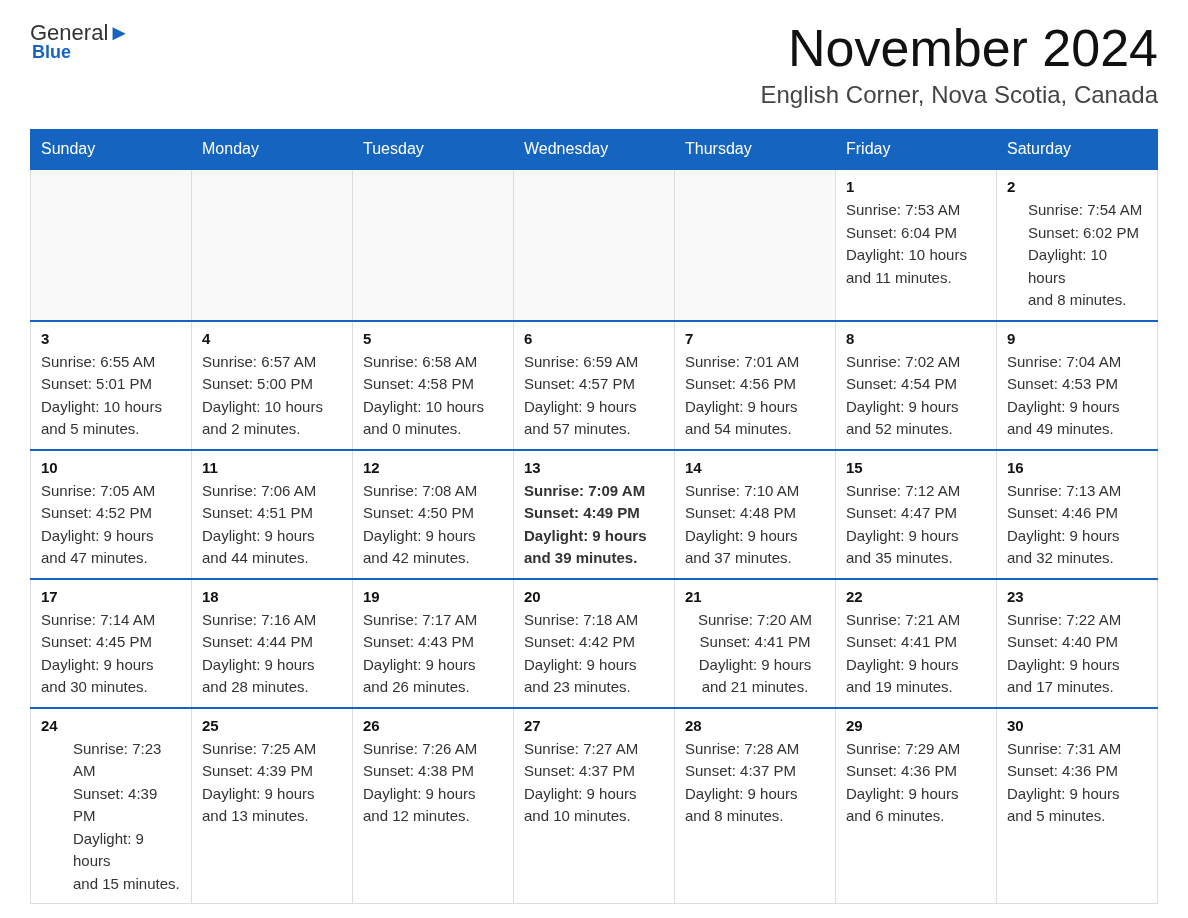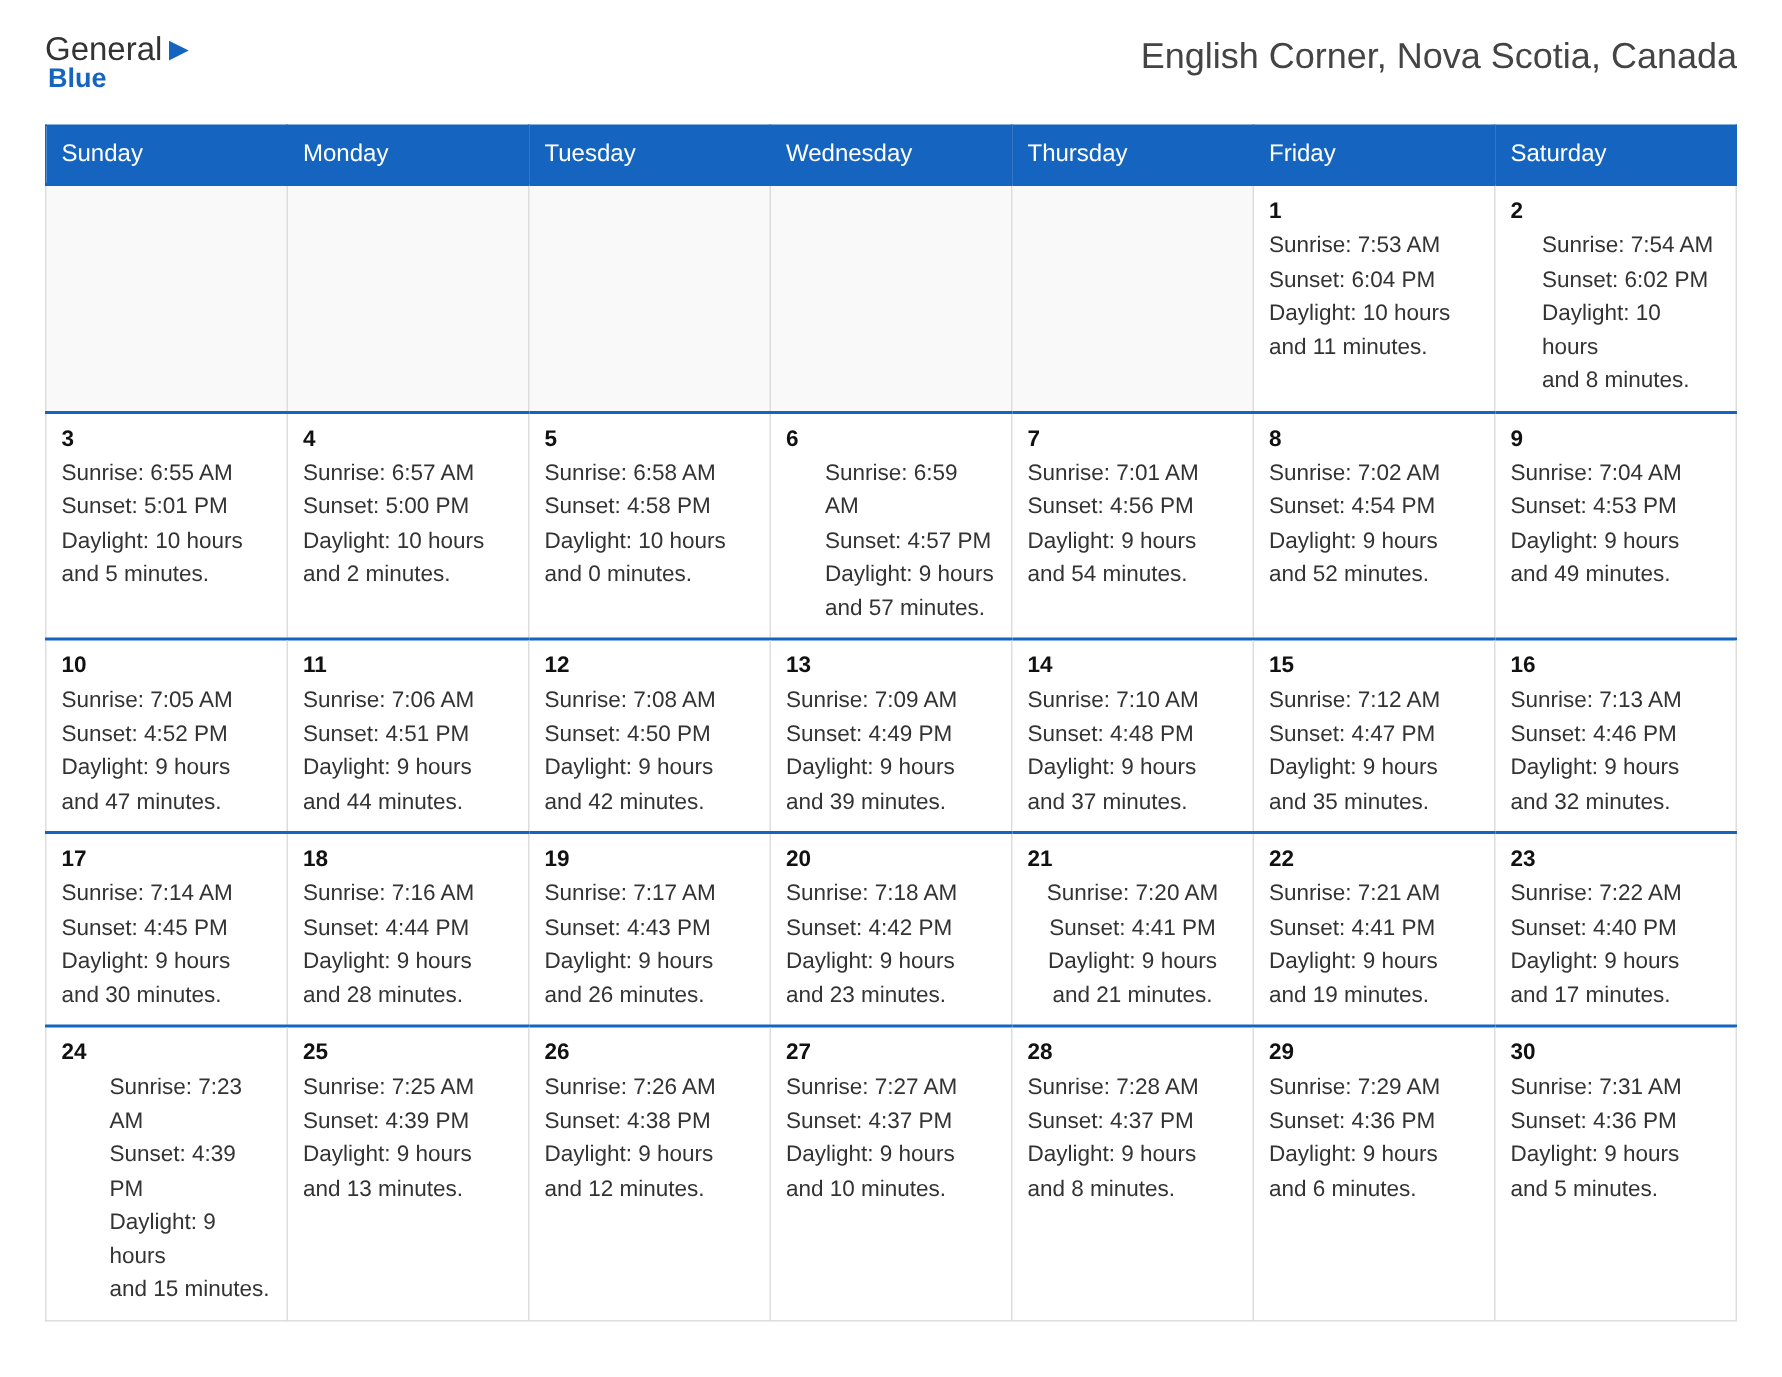--- a/index.html
+++ b/index.html
@@ -102,20 +102,21 @@
 
 <div class="header">
   <div class="logo">
     <div class="logo-text">
       <span>General</span>
       <span class="logo-blue">►</span>
     </div>
     <div class="logo-subtitle">Blue</div>
   </div>
   <div class="title-section">
+    <div class="month-title">November 2024</div>
     <div class="location">English Corner, Nova Scotia, Canada</div>
   </div>
 </div>
 
 <table>
   <thead>
     <tr>
     <th>Sunday</th>
         <th>Monday</th>
         <th>Tuesday</th>
@@ -164,21 +165,21 @@
         </td>
         <td>
           <span class="day-number">5</span>
           <div class="day-info" style="white-space: pre-line;">Sunrise: 6:58 AM
 Sunset: 4:58 PM
 Daylight: 10 hours
 and 0 minutes.</div>
         </td>
         <td>
           <span class="day-number">6</span>
-          <div class="day-info" style="white-space: pre-line; margin-left: 26px;">Sunrise: 6:59 AM
+          <div class="day-info" style="white-space: pre-line;">Sunrise: 6:59 AM
 Sunset: 4:57 PM
 Daylight: 9 hours
 and 57 minutes.</div>
         </td>
         <td>
           <span class="day-number">7</span>
           <div class="day-info" style="white-space: pre-line;">Sunrise: 7:01 AM
 Sunset: 4:56 PM
 Daylight: 9 hours
 and 54 minutes.</div>
@@ -215,21 +216,21 @@
         </td>
         <td>
           <span class="day-number">12</span>
           <div class="day-info" style="white-space: pre-line;">Sunrise: 7:08 AM
 Sunset: 4:50 PM
 Daylight: 9 hours
 and 42 minutes.</div>
         </td>
         <td>
           <span class="day-number">13</span>
-          <div class="day-info" style="white-space: pre-line;">Sunrise: 7:09 AM
+          <div class="day-info" style="white-space: pre-line; font-weight: bold;">Sunrise: 7:09 AM
 Sunset: 4:49 PM
 Daylight: 9 hours
 and 39 minutes.</div>
         </td>
         <td>
           <span class="day-number">14</span>
           <div class="day-info" style="white-space: pre-line;">Sunrise: 7:10 AM
 Sunset: 4:48 PM
 Daylight: 9 hours
 and 37 minutes.</div>

